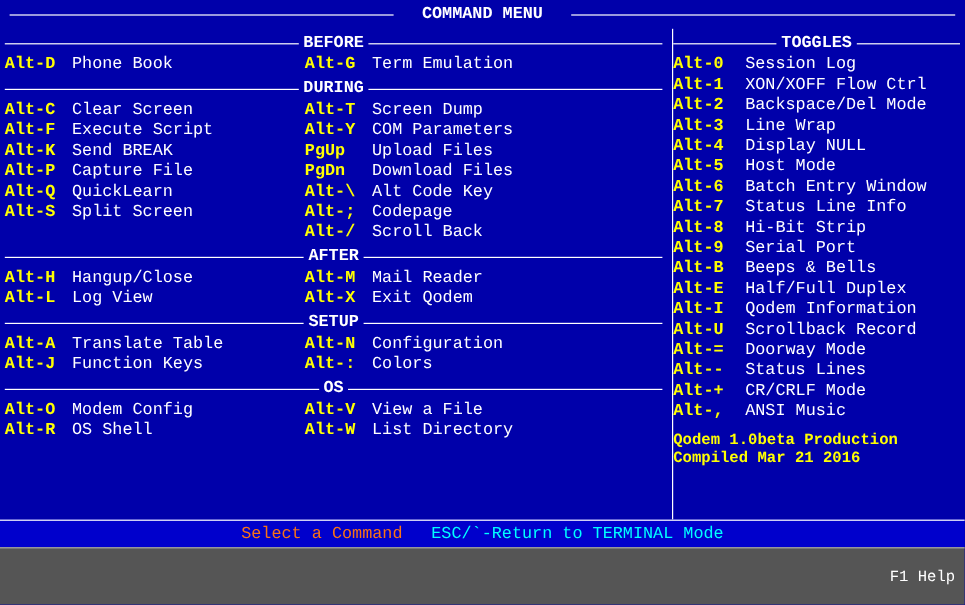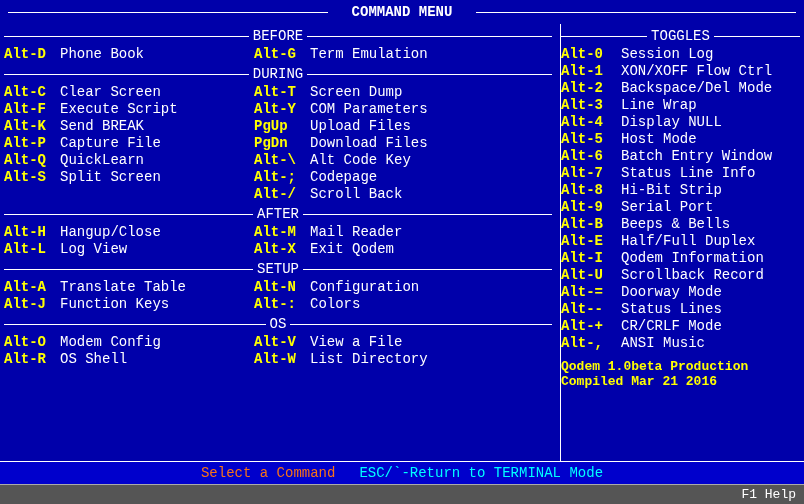--- a/index.html
+++ b/index.html
@@ -40,21 +40,21 @@
       padding-right: 8px;
     }
     .right-panel {
       width: 240px;
       border-left: 1px solid #ffffff;
       padding-left: 8px;
     }
     .section-header {
       text-align: center;
       color: #ffffff;
-      font-weight: normal;
+      font-weight: bold;
       display: flex;
       align-items: center;
       gap: 4px;
       margin: 4px 0 2px 0;
     }
     .section-header .line {
       flex: 1;
       height: 1px;
       background: #ffffff;
     }
@@ -91,21 +91,21 @@
     }
     .version-info {
       color: #ffff00;
       font-weight: bold;
       margin-top: 4px;
       font-size: 13px;
     }
     .f1-bar {
       background: #555555;
       text-align: right;
-      padding: 2px 8px;
+      padding: 16px 8px;
       color: #ffffff;
       font-size: 13px;
       border-top: 1px solid #aaaaaa;
     }
   </style>
 </head>
 <body>
 
 <div class="outer">
 

